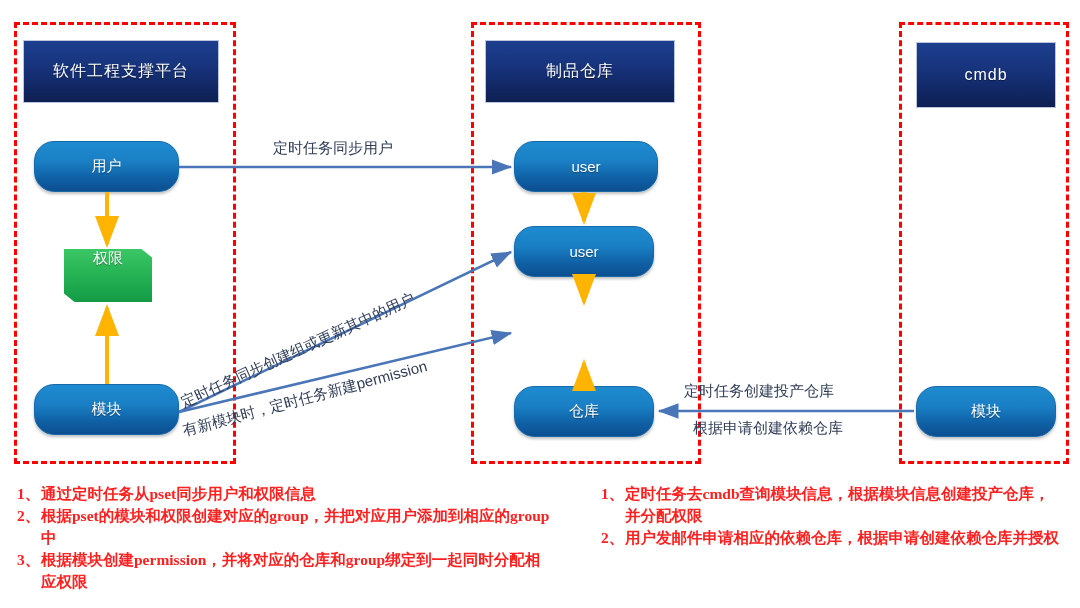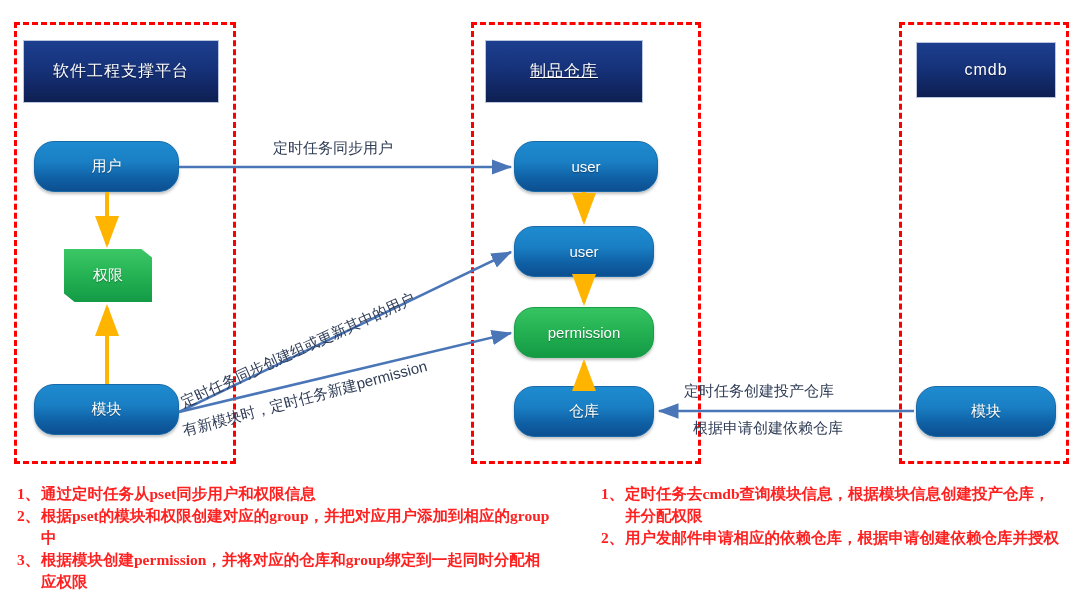--- a/index.html
+++ b/index.html
@@ -45,21 +45,21 @@
     background:linear-gradient(180deg,#36c462 0%,#25b253 45%,#139a44 100%);
     border:1px solid #1a9c48;
   }
 
   
   .bevel{
     position:absolute;box-sizing:border-box;
     background:linear-gradient(180deg,#3cc766 0%,#26b455 45%,#139b45 100%);
     clip-path:polygon(0 0, 88% 0, 100% 16%, 100% 100%, 12% 100%, 0 84%);
     color:#ffffff;
-    display:flex;align-items:center;justify-content:center;
+    display:flex;justify-content:center;
     font-size:15px;
     text-shadow:0 1px 1px rgba(0,0,0,.35);
   }
 
   
   #wires{position:absolute;left:0;top:0;width:1080px;height:608px;pointer-events:none;}
 
   
   .lbl{
     position:absolute;
@@ -88,24 +88,24 @@
 
 <div id="stage">
 
   <div class="zone" style="left:13px;top:22px;width:222px;height:442px;"></div>
   <div class="zone" style="left:470px;top:22px;width:230px;height:442px;"></div>
   <div class="zone" style="left:898px;top:22px;width:170px;height:442px;"></div>
 
   <div class="plate" style="left:22px;top:40px;width:196px;height:63px;">
     <span>软件工程支撑平台</span>
   </div>
-  <div class="plate" style="left:484px;top:40px;width:158px;height:63px;text-decoration:underline;">
+  <div class="plate" style="left:484px;top:40px;width:190px;height:63px;">
     <span>制品仓库</span>
   </div>
-  <div class="plate" style="left:915px;top:42px;width:140px;height:56px;">
+  <div class="plate" style="left:915px;top:42px;width:140px;height:66px;">
     <span>cmdb</span>
   </div>
 
   <div class="node" style="left:33px;top:141px;width:145px;height:51px;">
     <span>用户</span>
   </div>
 
   <div class="bevel" style="left:63px;top:249px;width:88px;height:53px;">
     <span>权限</span>
   </div>
@@ -115,23 +115,20 @@
   </div>
 
   <div class="node" style="left:513px;top:141px;width:144px;height:51px;">
     <span>user</span>
   </div>
 
   <div class="node" style="left:513px;top:226px;width:140px;height:51px;">
     <span>user</span>
   </div>
 
-  <div class="node green" style="left:513px;top:307px;width:140px;height:51px;">
-    <span>permission</span>
-  </div>
 
   <div class="node" style="left:513px;top:386px;width:140px;height:51px;">
     <span>仓库</span>
   </div>
 
   <div class="node" style="left:915px;top:386px;width:140px;height:51px;">
     <span>模块</span>
   </div>
 
   <svg id="wires" viewBox="0 0 1080 608">

